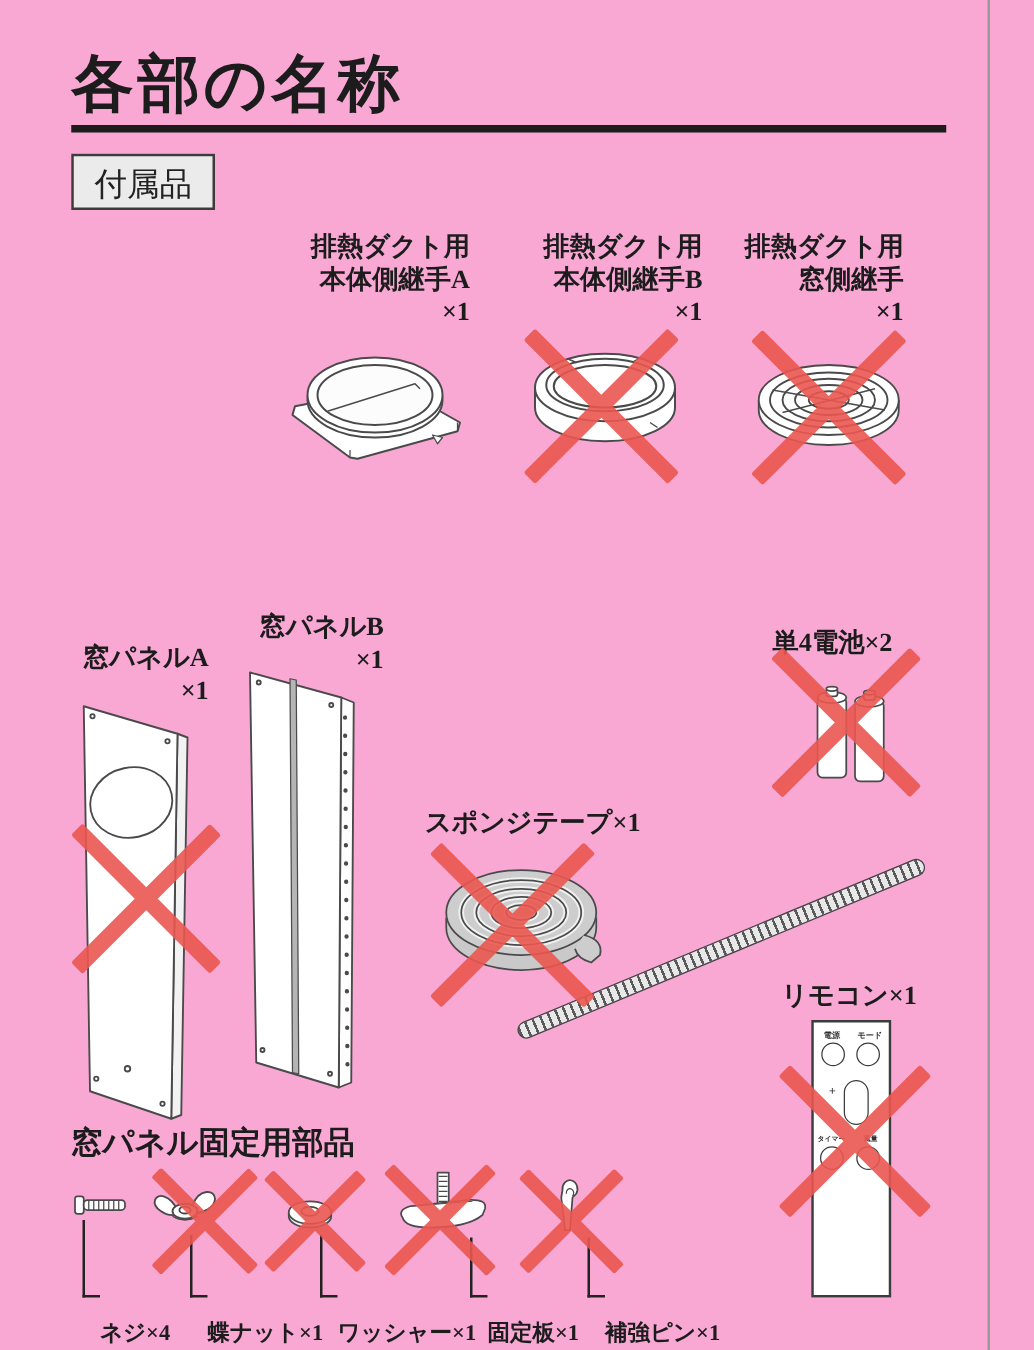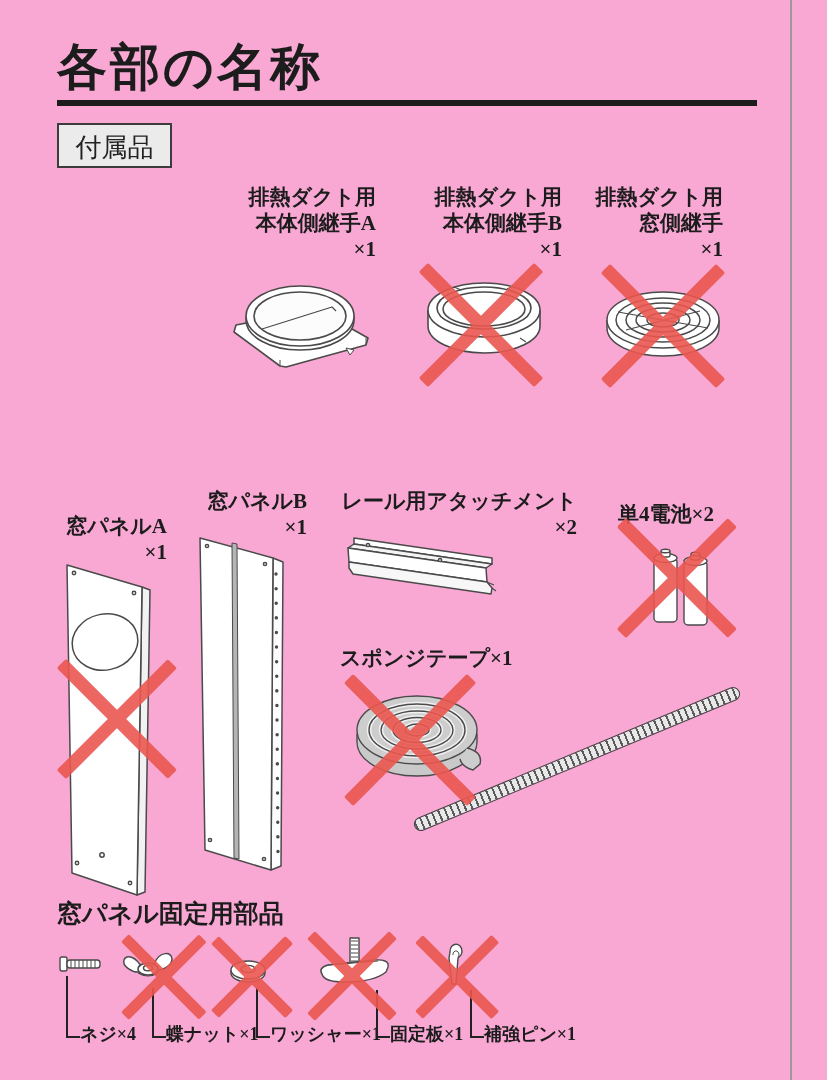--- a/index.html
+++ b/index.html
@@ -8,21 +8,21 @@
   .abs{position:absolute;}
   
   #title{left:57px;top:34px;font-size:50px;font-weight:bold;letter-spacing:3px;color:var(--ink);}
   #rule{left:57px;top:100px;width:700px;height:6px;background:var(--ink);}
   #badge{left:57px;top:123px;width:115px;height:45px;background:#ebebeb;border:2px solid #3c3c3c;
          font-size:26px;line-height:45px;text-align:center;box-sizing:border-box;color:#222;}
   
   .lbl{font-size:21px;font-weight:bold;line-height:26px;white-space:pre-line;color:var(--ink);}
   .lbl.r{text-align:right;}
   #fixhdr{left:57px;top:897px;font-size:25px;font-weight:bold;color:var(--ink);}
-  .slbl{font-size:18px;font-weight:600;color:var(--ink);white-space:nowrap;}
+  .slbl{font-size:18px;font-weight:600;color:var(--ink);white-space:nowrap;margin-top:32px;}
   
   .acc{position:absolute;}
   .acc > *{position:absolute;}
   
   .x{position:absolute;z-index:5;opacity:.9;}
   .x::before,.x::after{content:"";position:absolute;left:50%;top:50%;width:138%;height:13px;
       background:var(--cross);border-radius:2px;transform:translate(-50%,-50%) rotate(45deg);}
   .x::after{transform:translate(-50%,-50%) rotate(-45deg);}
   .x.xs::before,.x.xs::after{height:11px;}
   
@@ -134,35 +134,20 @@
         <path d="M35,11 L40,12 L42,327 L37,326 Z" fill="#b5b5b5" stroke-width="1"></path>
         <circle cx="10" cy="14" r="1.6"></circle>
           <circle cx="68" cy="32" r="1.6"></circle>
         <circle cx="13" cy="308" r="1.6"></circle>
           <circle cx="67" cy="327" r="1.6"></circle>
         <path d="M79,42 L81,324" fill="none" stroke-width="3.4" stroke-dasharray="0.1 14.5" stroke-linecap="round"></path>
       </g>
     </svg>
   </div>
 
-  <div class="acc" style="left:337px;top:488px;width:240px;height:132px">
-    <div class="lbl r" style="left:0;top:0;width:240px">レール用アタッチメント
-×2</div>
-    <svg style="left:3px;top:42px" width="165" height="88" viewBox="0 0 165 88">
-      <g class="ln" fill="#fff" stroke-width="1.5" stroke-linejoin="round">
-        <path d="M14,8 L152,28 L152,34 L14,14 Z"></path>
-        <path d="M8,18 L14,14 L152,34 L146,38 Z" fill="#f4f4f4"></path>
-        <path d="M8,18 L146,38 L147,52 L9,32 Z"></path>
-        <path d="M9,32 L147,52 L152,58 L151,64 L13,44 L9,38 Z" fill="#f7f7f7"></path>
-        <circle cx="28" cy="15" r="1.6"></circle>
-          <circle cx="100" cy="30" r="1.6"></circle>
-        <path d="M147,52 l7,3 M152,58 l4,3" fill="none" stroke-width="1.1"></path>
-      </g>
-    </svg>
-  </div>
 
   <div class="acc" style="left:615px;top:501px;width:132px;height:135px">
     <div class="lbl" style="left:3px;top:0">単4電池×2</div>
     <svg style="left:36px;top:47px" width="62" height="80" viewBox="0 0 62 80">
       <g class="ln" fill="#fff" stroke-width="1.4">
         <rect x="3" y="10" width="23" height="64" rx="4"></rect>
         <ellipse cx="14.5" cy="10" rx="11.5" ry="4.5"></ellipse>
         <rect x="10" y="3" width="9" height="6" rx="2"></rect>
         <ellipse cx="14.5" cy="3" rx="4.5" ry="1.8"></ellipse>
         <rect x="33" y="13" width="23" height="64" rx="4"></rect>
@@ -191,20 +176,36 @@
         <path d="M118,64 q16,4 13,16 l-7,6 q-11,-3 -13,-11" fill="#cdcdcd"></path>
       </g>
     </svg>
     <div class="x" style="left:7px;top:40px;width:126px;height:110px"></div>
   </div>
 
   <div class="acc" style="left:401px;top:645px;width:386px;height:185px">
     <div id="hose-bar"></div>
   </div>
 
+  <div class="acc" style="left:623px;top:783px;width:132px;height:262px">
+    <div class="lbl" style="left:2px;top:0">リモコン×1</div>
+    <div id="remote-body">
+      <span class="rl" style="left:8px;top:6px;font-size:6.5px">電源</span>
+      <span class="rl" style="left:35px;top:6px;font-size:6.5px">モード</span>
+      <span class="rc" style="left:6px;top:16px"></span>
+      <span class="rc" style="left:34px;top:16px"></span>
+      <span class="rl" style="left:12px;top:50px;font-size:10px">+</span>
+      <span id="remote-pill"></span>
+      <span class="rl" style="left:3px;top:90px;font-size:5.5px">タイマー</span>
+      <span class="rl" style="left:40px;top:90px;font-size:5.5px">風量</span>
+      <span class="rc" style="left:5px;top:99px"></span>
+      <span class="rc" style="left:34px;top:99px"></span>
+    </div>
+    <div class="x" style="left:3px;top:72px;width:116px;height:116px"></div>
+  </div>
 
   <div class="abs" id="fixhdr">窓パネル固定用部品</div>
 
   <svg class="abs" style="left:58px;top:954px" width="46" height="20" viewBox="0 0 46 20">
     <g class="ln" fill="#fff" stroke-width="1.4">
       <rect x="2" y="3" width="7" height="14" rx="2"></rect>
       <rect x="9" y="6" width="33" height="8" rx="3"></rect>
       <path d="M13,6 v8 M17,6 v8 M21,6 v8 M25,6 v8 M29,6 v8 M33,6 v8 M37,6 v8" stroke-width="1"></path>
     </g>
   </svg>

